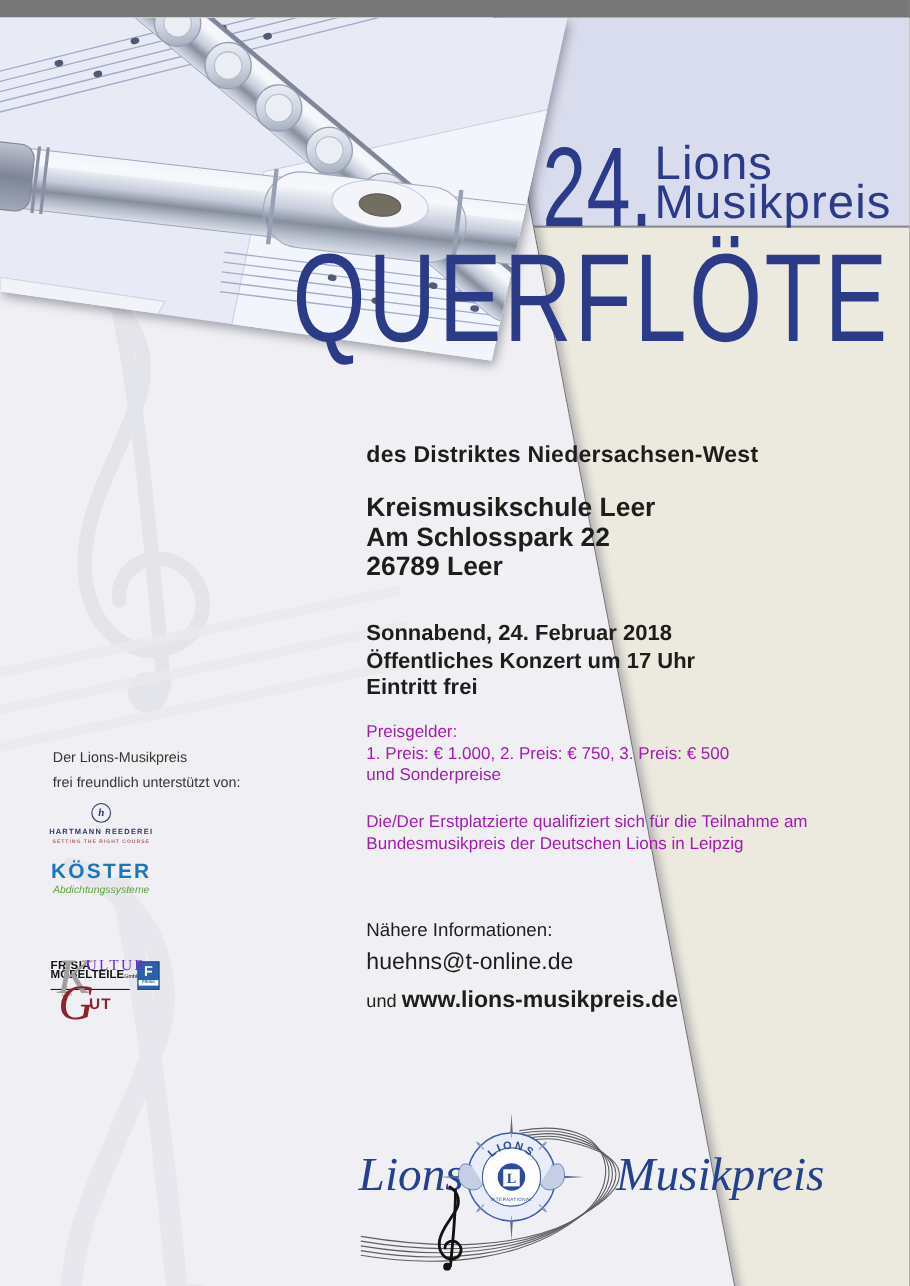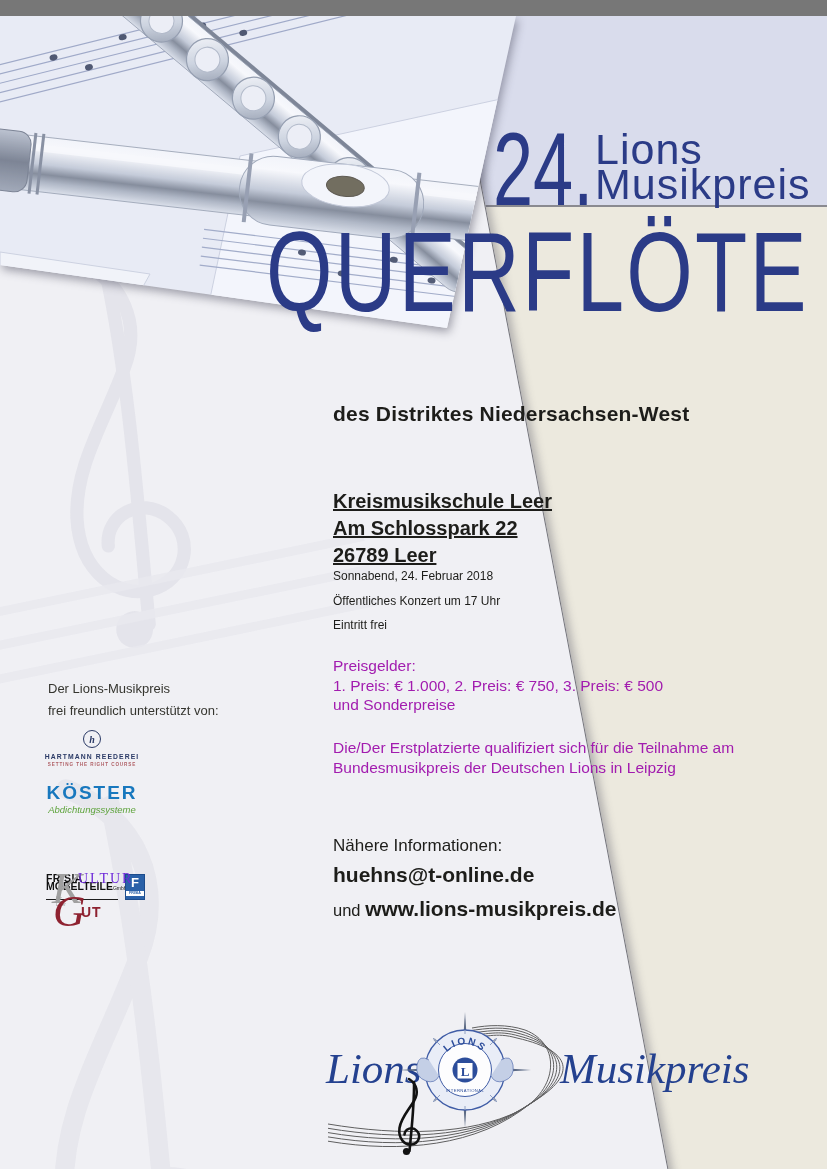--- a/index.html
+++ b/index.html
@@ -27,27 +27,27 @@
   .edition{left:493px;top:102px;font-size:103px;line-height:103px;color:#2b3b87;
            letter-spacing:0;transform:scaleX(.70);transform-origin:0 0;z-index:6;white-space:nowrap;}
   .brand{left:595px;top:116px;font-size:43px;line-height:35px;color:#2b3b87;
          letter-spacing:1px;z-index:6;white-space:nowrap;}
   .instrument{left:266px;top:199px;font-size:114px;line-height:114px;color:#2b3b87;
               letter-spacing:3px;transform:scaleX(.75);transform-origin:0 0;z-index:6;white-space:nowrap;}
 
   
   .col{left:333px;z-index:6;color:#1d1d1a;}
   .subtitle{top:386px;font-size:21px;font-weight:bold;letter-spacing:.2px;}
-  .venue{top:472px;font-size:20px;font-weight:bold;line-height:27px;text-decoration:underline;}
-  .event{top:548px;font-size:12px;font-weight:normal;line-height:24.5px;}
+  .venue{top:432px;font-size:24px;font-weight:bold;line-height:27px;}
+  .event{top:548px;font-size:20px;font-weight:bold;line-height:24.5px;}
   .grayblock{color:#a21caf;}
   .prizes{top:640px;font-size:15.5px;line-height:19.5px;}
   .qualif{top:722px;font-size:15.5px;line-height:20px;}
   .infolabel{top:820px;font-size:17px;}
-  .email{top:847px;font-size:21px;font-weight:bold;}
+  .email{top:847px;font-size:21px;font-weight:normal;}
   .webline{top:881px;font-size:16.5px;}
   .webline b{font-size:21px;}
 
   
   .sp-intro{left:48px;top:662px;font-size:13px;line-height:21.5px;color:#35352f;z-index:6;}
   .sp{z-index:6;}
   .hartmann{left:40px;top:714px;width:104px;text-align:center;}
   .h-circle{width:16px;height:16px;border:1.3px solid #2b3a66;border-radius:50%;
             margin:0 auto;display:flex;align-items:center;justify-content:center;
             font-family:"Liberation Serif",serif;font-style:italic;font-weight:bold;

